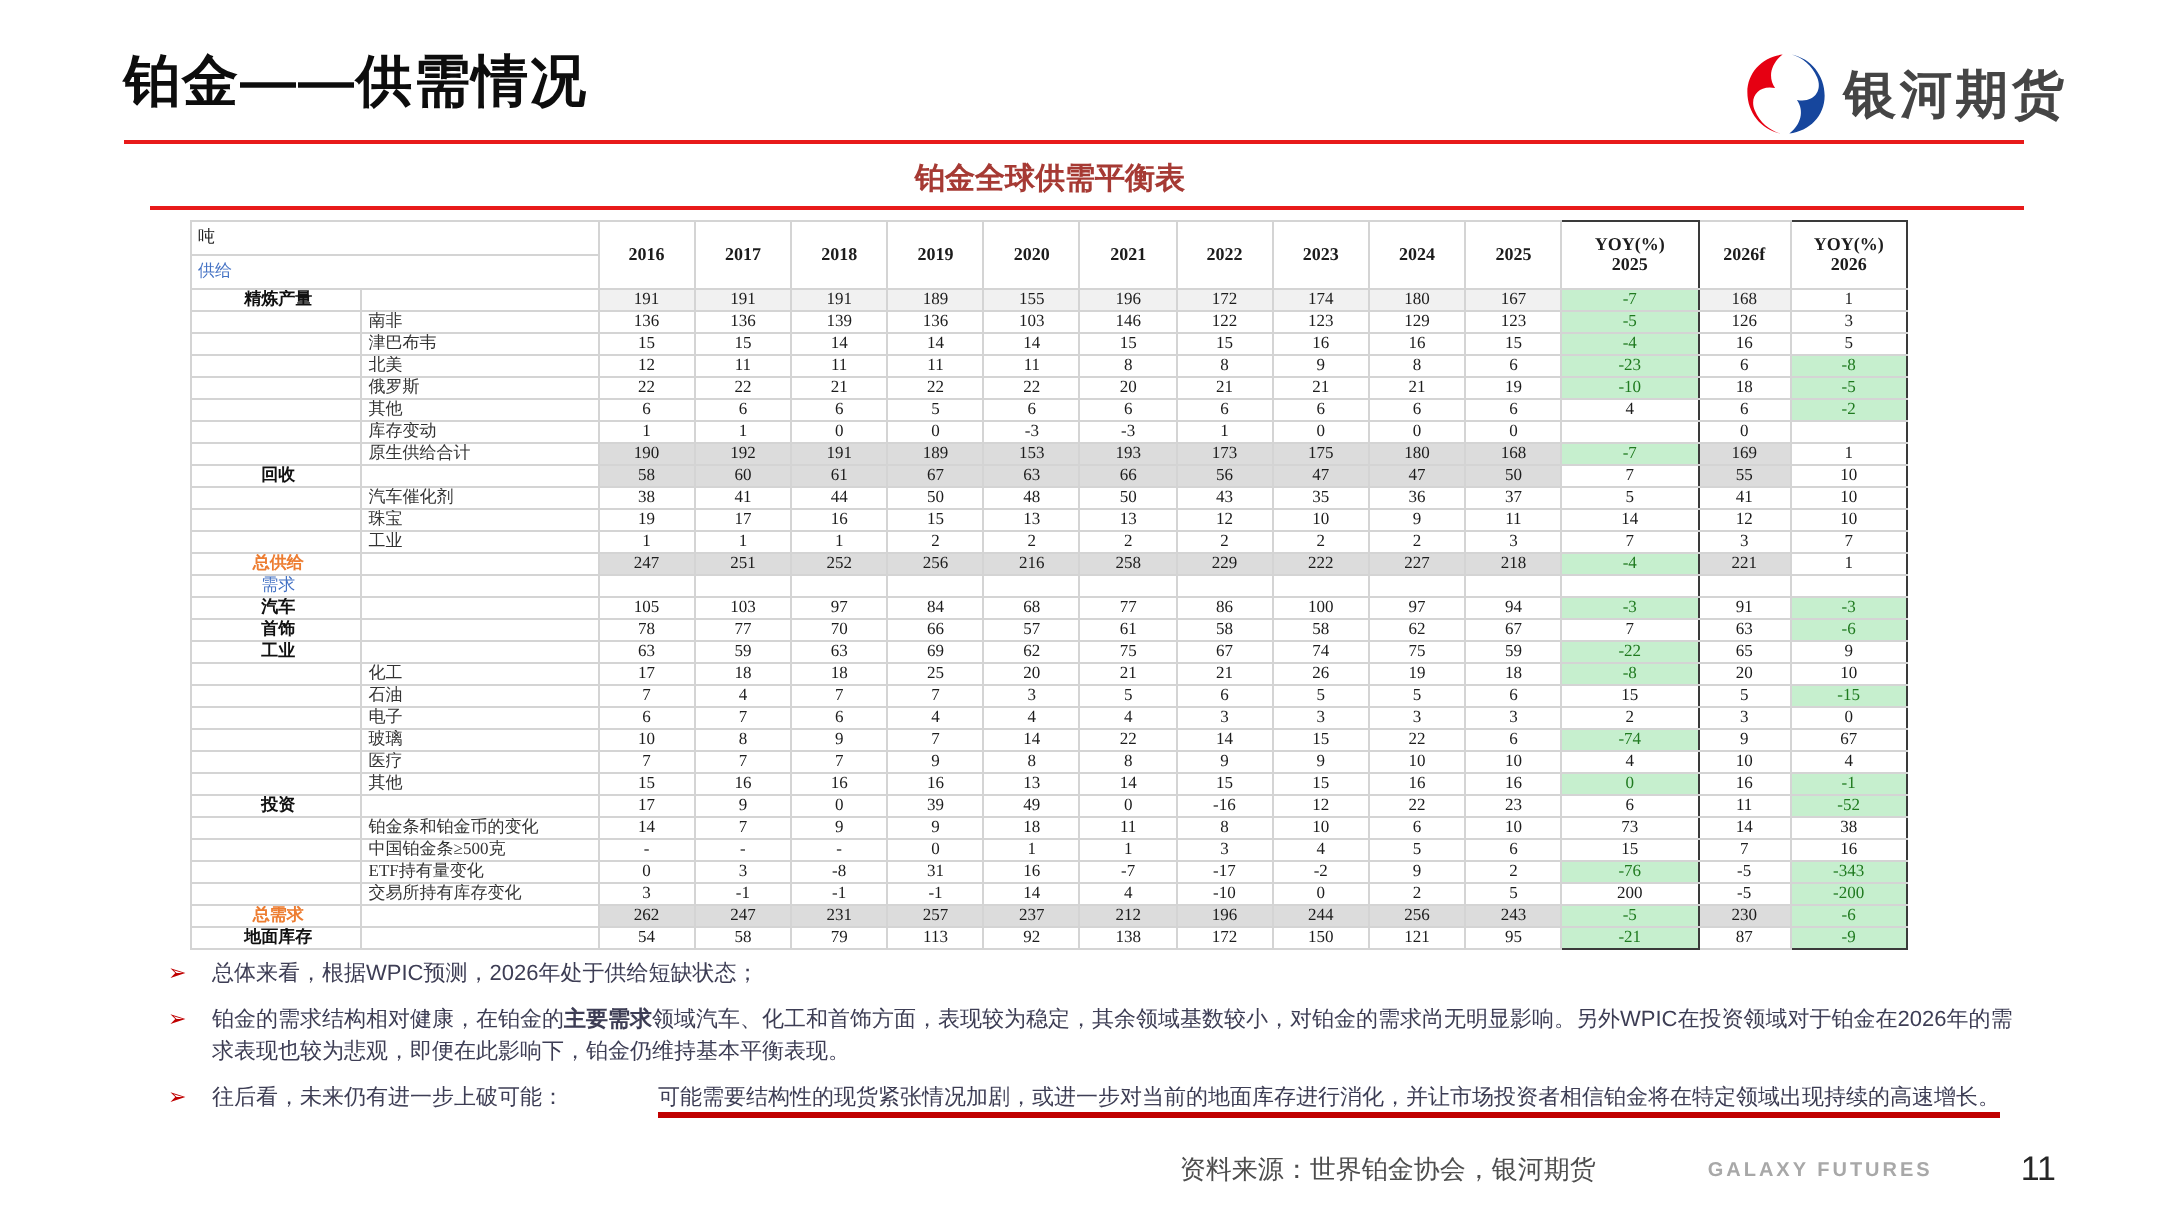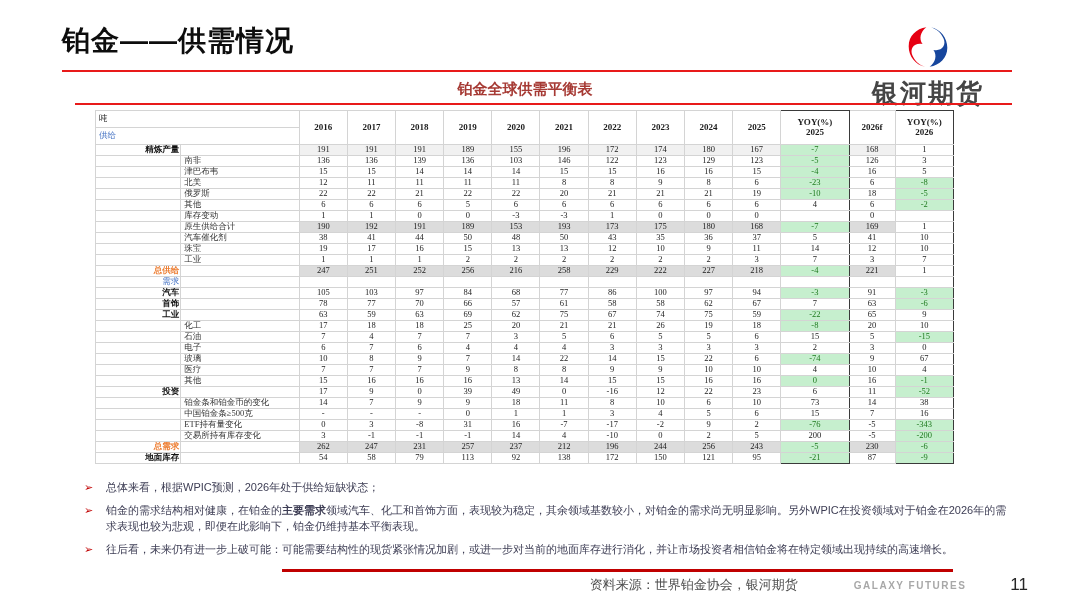--- a/index.html
+++ b/index.html
@@ -1,56 +1,56 @@
 <!DOCTYPE html>
 <html><head>
 <meta charset="utf-8">
 <style>
   html,body{margin:0;padding:0;background:#888;}
   #slide{position:relative;width:1080px;height:608px;background:#fff;overflow:hidden;
          font-family:"Liberation Sans",sans-serif;}
   
   .page-title{position:absolute;left:62px;top:22px;font-size:28px;font-weight:800;color:#0d0d0d;letter-spacing:1px;}
   .rule1{position:absolute;left:62px;top:70px;width:950px;height:2px;background:#e81a1a;}
-  .logo{position:absolute;left:872px;top:26px;display:flex;align-items:center;gap:8px;flex-direction:column;}
+  .logo{position:absolute;left:872px;top:26px;display:flex;align-items:center;gap:8px;}
   .logo-text{font-size:26px;font-weight:800;color:#454545;letter-spacing:2px;}
   
   .tbl-title{position:absolute;left:95px;top:80px;width:860px;text-align:center;
              font-size:15px;font-weight:bold;color:#a63a34;}
   .rule2{position:absolute;left:75px;top:103px;width:937px;height:2px;background:#e81a1a;}
   
   .tbl-wrap{position:absolute;left:95px;top:110px;}
   table{border-collapse:collapse;table-layout:fixed;width:859px;
         font-family:"Liberation Serif","DejaVu Serif",serif;}
   td,th{border:1px solid #d4d4d4;height:10px;line-height:9.5px;font-size:8.5px;
         padding:0 1px;overflow:hidden;white-space:nowrap;color:#1c1c1c;}
   th{font-size:9px;font-weight:bold;vertical-align:middle;background:#fff;}
   th.lblhead{text-align:left;font-weight:normal;padding:0;}
   th.lblhead div{padding:1px 3px;height:14px;line-height:13px;font-size:8.5px;}
   th.lblhead div.supply{border-top:1px solid #d4d4d4;color:#4472c4;}
-  td.colA{text-align:right;padding-left:3px;}
+  td.colA{text-align:center;padding-left:3px;}
   td.colB{text-align:left;padding-left:3px;color:#333;}
   td.val{text-align:center;}
   .lbl-cat{font-weight:bold;color:#111;}
   .lbl-catblue{color:#4472c4;}
   .lbl-catorange{color:#ed7d31;font-weight:bold;}
   .bg-light{background:#f1f1f1;}
   .bg-gray{background:#dcdcdc;}
   .bg-yellow{background:#ffe48c;}
   .green{background:#c6efce;color:#1f7a1f;}
   .by,.by2{border-left:1.5px solid #3a3a3a;border-right:1.5px solid #3a3a3a;}
   th.by,th.by2{border-top:1.5px solid #3a3a3a;}
   tr.lastrow .by,tr.lastrow .by2{border-bottom:1.5px solid #3a3a3a;}
   
   .bullets{position:absolute;left:84px;top:479px;width:932px;}
   .bullet{display:flex;gap:10px;margin-bottom:7px;}
   .marker{color:#c00000;font-size:11px;line-height:16px;flex:0 0 12px;}
   .btext{font-size:11px;line-height:16px;color:#3d3d54;}
   .btext b{font-weight:bold;}
-  .redline{border-bottom:3px solid #c00000;padding-bottom:14px;}
+  .redline{border-bottom:3px solid #c00000;padding-bottom:1px;margin-left:47px;}
   
   .footer{position:absolute;right:52px;bottom:13px;display:flex;align-items:center;gap:44px;}
   .source{font-size:13px;color:#4d4d4d;}
   .brand{font-size:10px;font-weight:bold;color:#a8a8a8;letter-spacing:1.5px;padding-left:12px;}
   .pagenum{font-size:17px;color:#262626;}
 </style>
 </head>
 <body>
 
 <div id="slide">
@@ -239,20 +239,37 @@
             <td class="val bg-gray">193</td>
             <td class="val bg-gray">173</td>
             <td class="val bg-gray">175</td>
             <td class="val bg-gray">180</td>
             <td class="val bg-gray">168</td>
             <td class="val by green">-7</td>
             <td class="val bg-gray">169</td>
             <td class="val by2">1</td>
           </tr>
           <tr>
+            <td class="colA lbl-cat">回收</td>
+            <td class="colB"></td>
+            <td class="val bg-gray">58</td>
+            <td class="val bg-gray">60</td>
+            <td class="val bg-gray">61</td>
+            <td class="val bg-gray">67</td>
+            <td class="val bg-gray">63</td>
+            <td class="val bg-gray">66</td>
+            <td class="val bg-gray">56</td>
+            <td class="val bg-gray">47</td>
+            <td class="val bg-gray">47</td>
+            <td class="val bg-gray">50</td>
+            <td class="val by">7</td>
+            <td class="val bg-gray">55</td>
+            <td class="val by2">10</td>
+          </tr>
+          <tr>
             <td class="colA"></td>
             <td class="colB">汽车催化剂</td>
             <td class="val">38</td>
             <td class="val">41</td>
             <td class="val">44</td>
             <td class="val">50</td>
             <td class="val">48</td>
             <td class="val">50</td>
             <td class="val">43</td>
             <td class="val">35</td>

